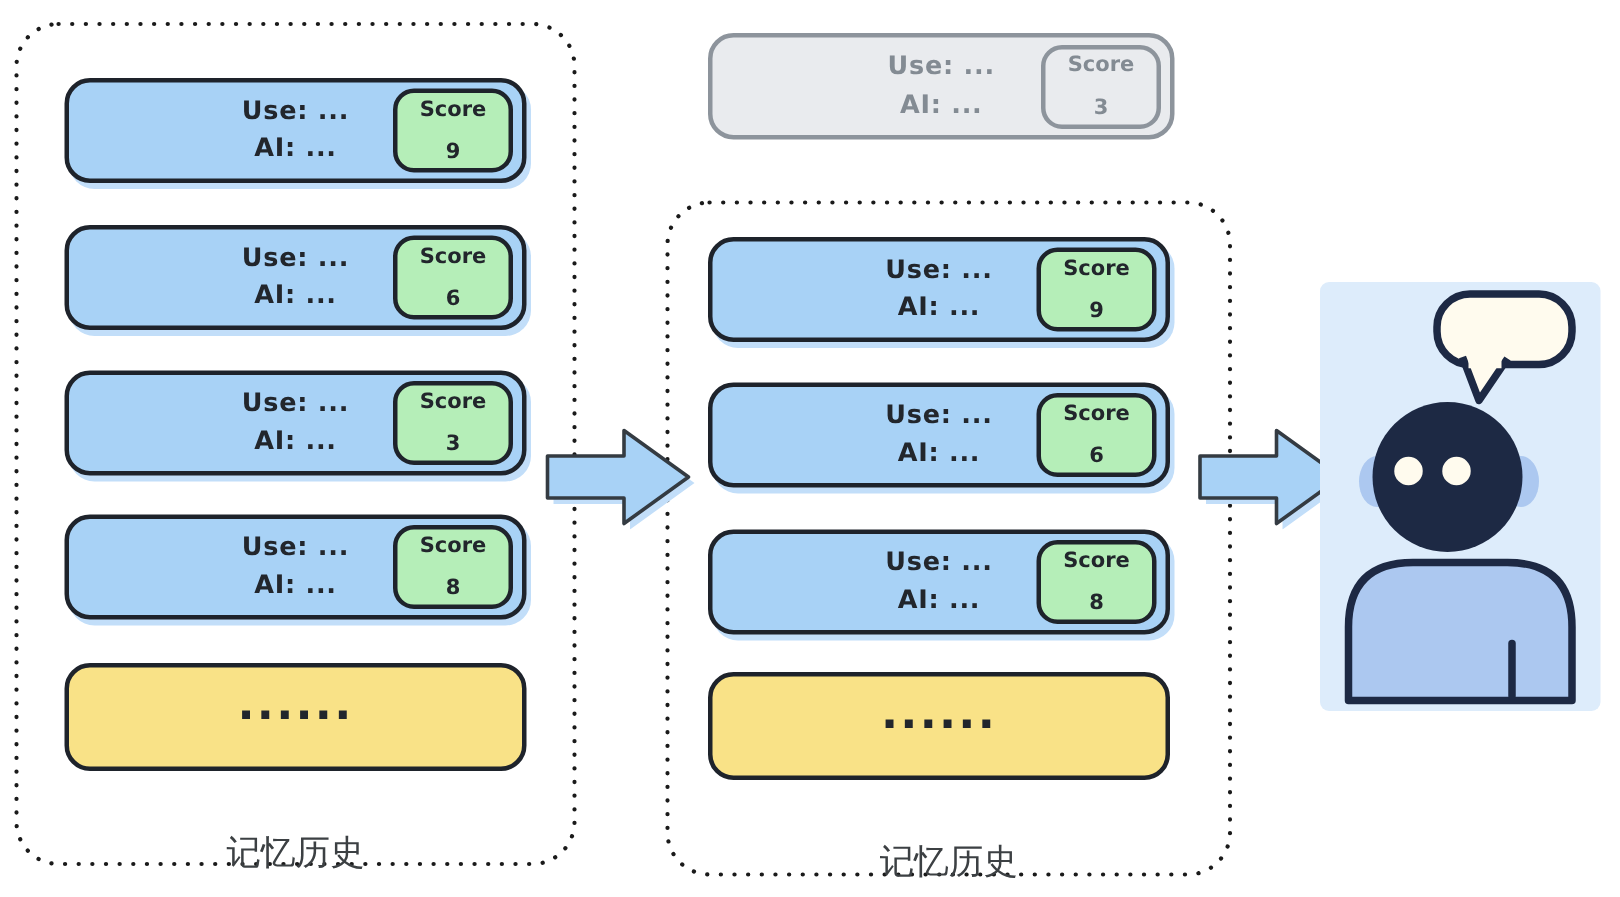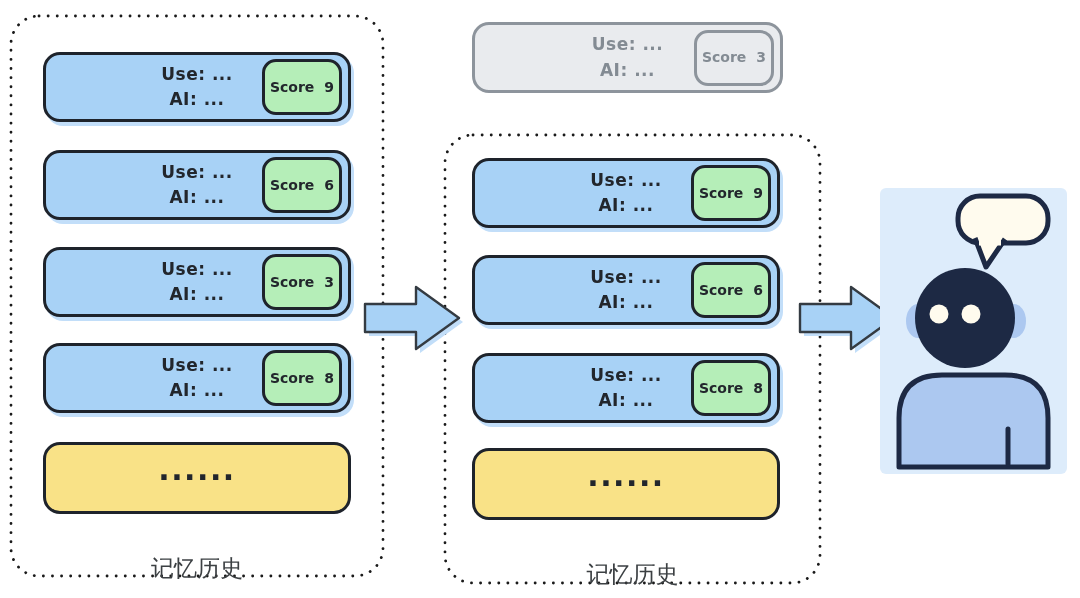--- a/index.html
+++ b/index.html
@@ -35,21 +35,21 @@
     position:absolute;inset:0;display:flex;flex-direction:column;
     justify-content:center;align-items:center;
     font-size:17px;font-weight:600;line-height:1.5;color:#22262c;
     letter-spacing:.5px;
   }
   .score{
     position:absolute;right:6px;top:50%;transform:translateY(-50%);
     width:80px;height:56px;box-sizing:border-box;
     border:3px solid var(--outline-dark);border-radius:14px;
     background:var(--badge-green);
-    display:flex;flex-direction:row;justify-content:center;align-items:center;
+    display:flex;flex-direction:column;justify-content:center;align-items:center;
     font-size:14px;font-weight:600;line-height:1.3;color:#22262c;gap:10px;
   }
   .card.grey{
     background:var(--grey-fill);border-color:var(--grey-border);box-shadow:none;
   }
   .card.grey .dialog{color:var(--grey-text);}
   .card.grey .score{
     background:var(--grey-fill);border-color:var(--grey-border);color:var(--grey-text);
   }
   .card.yellow{

